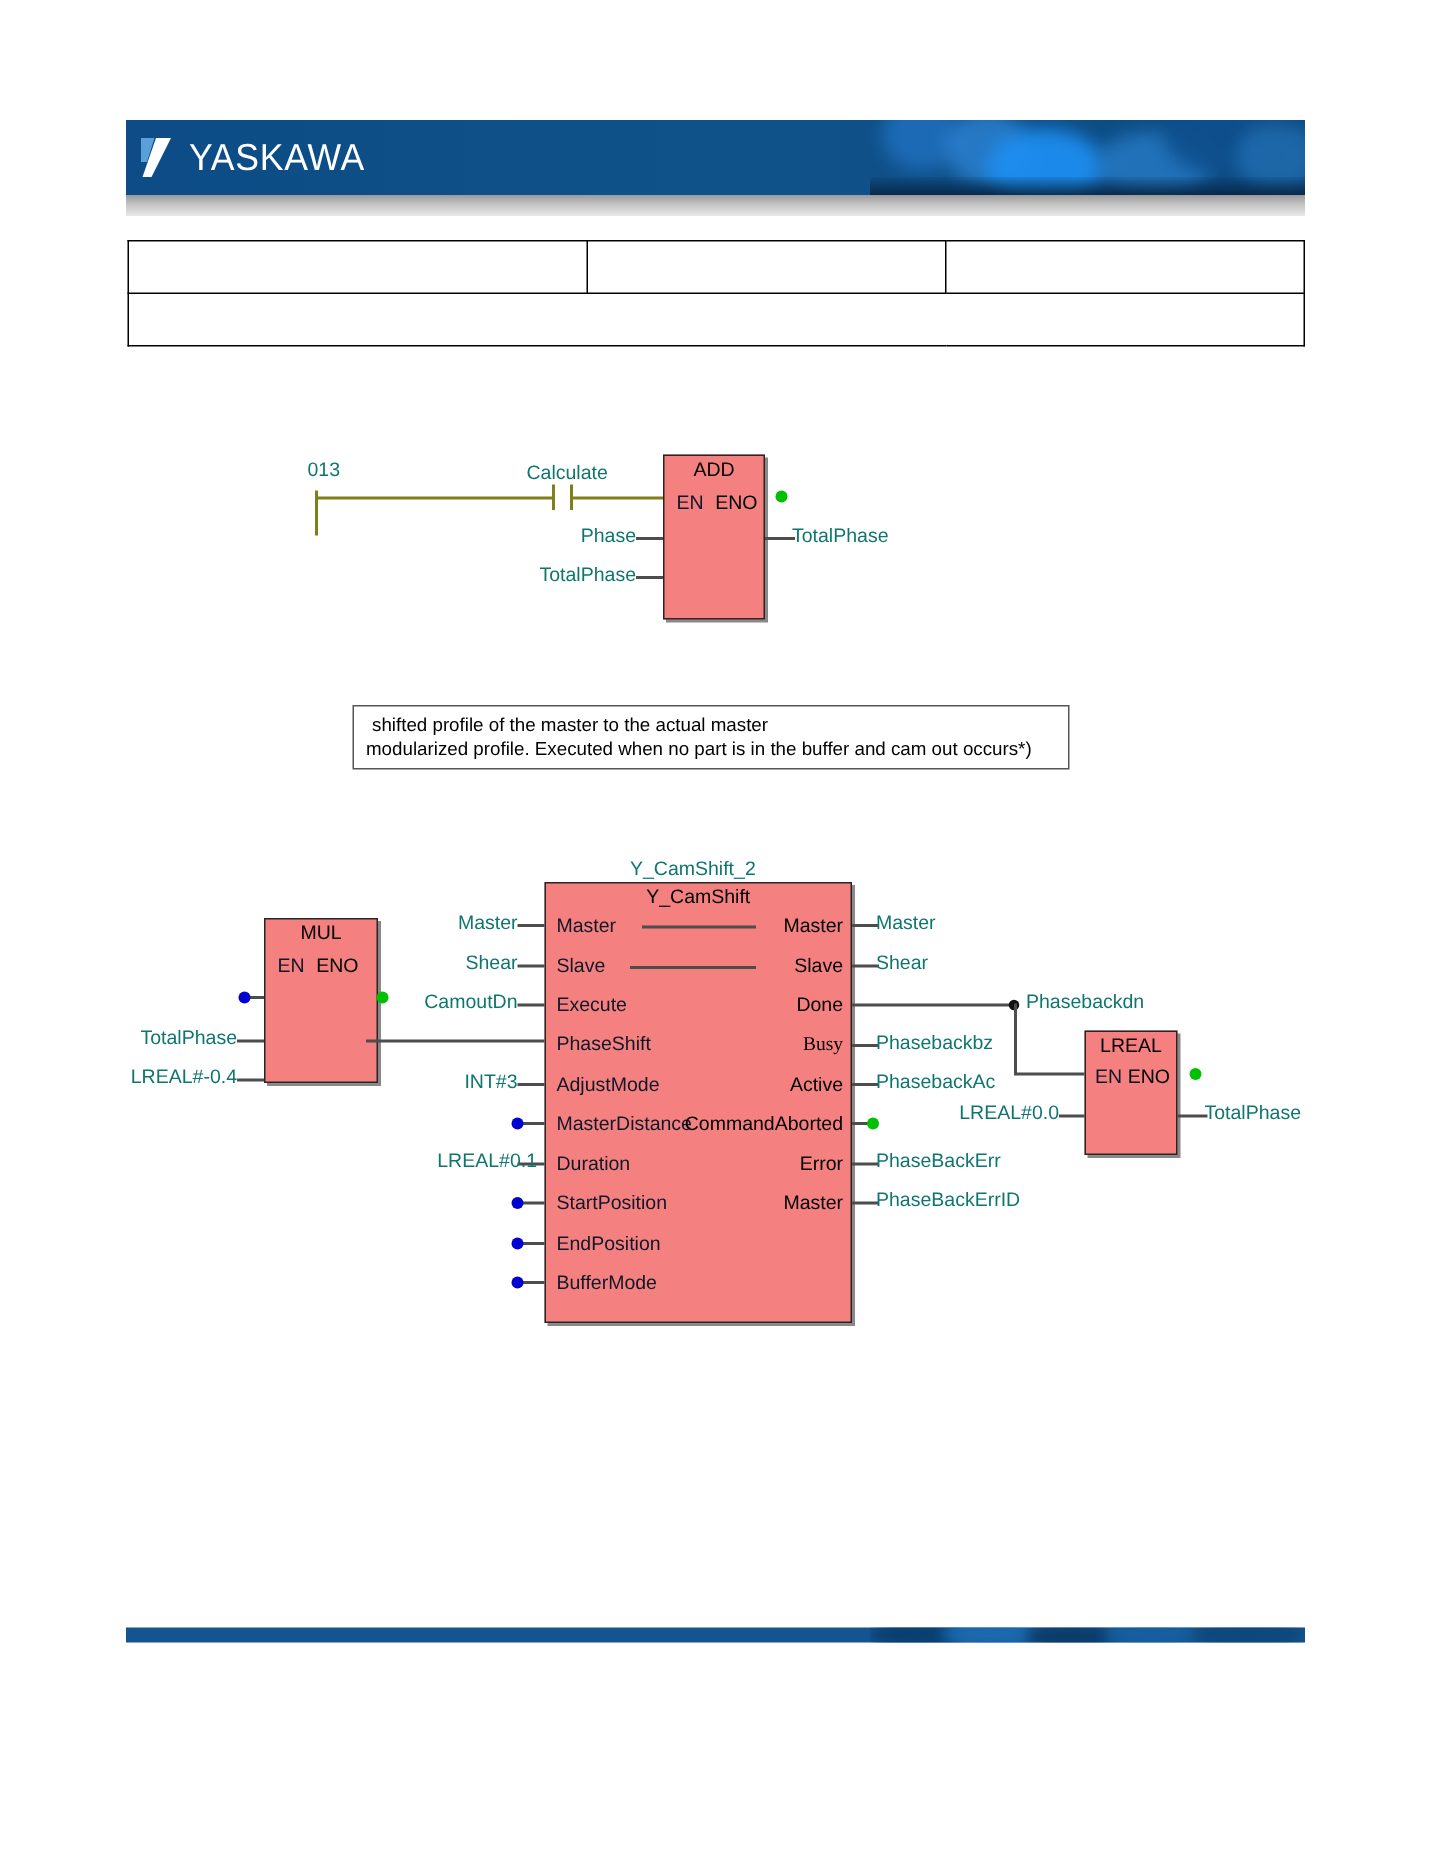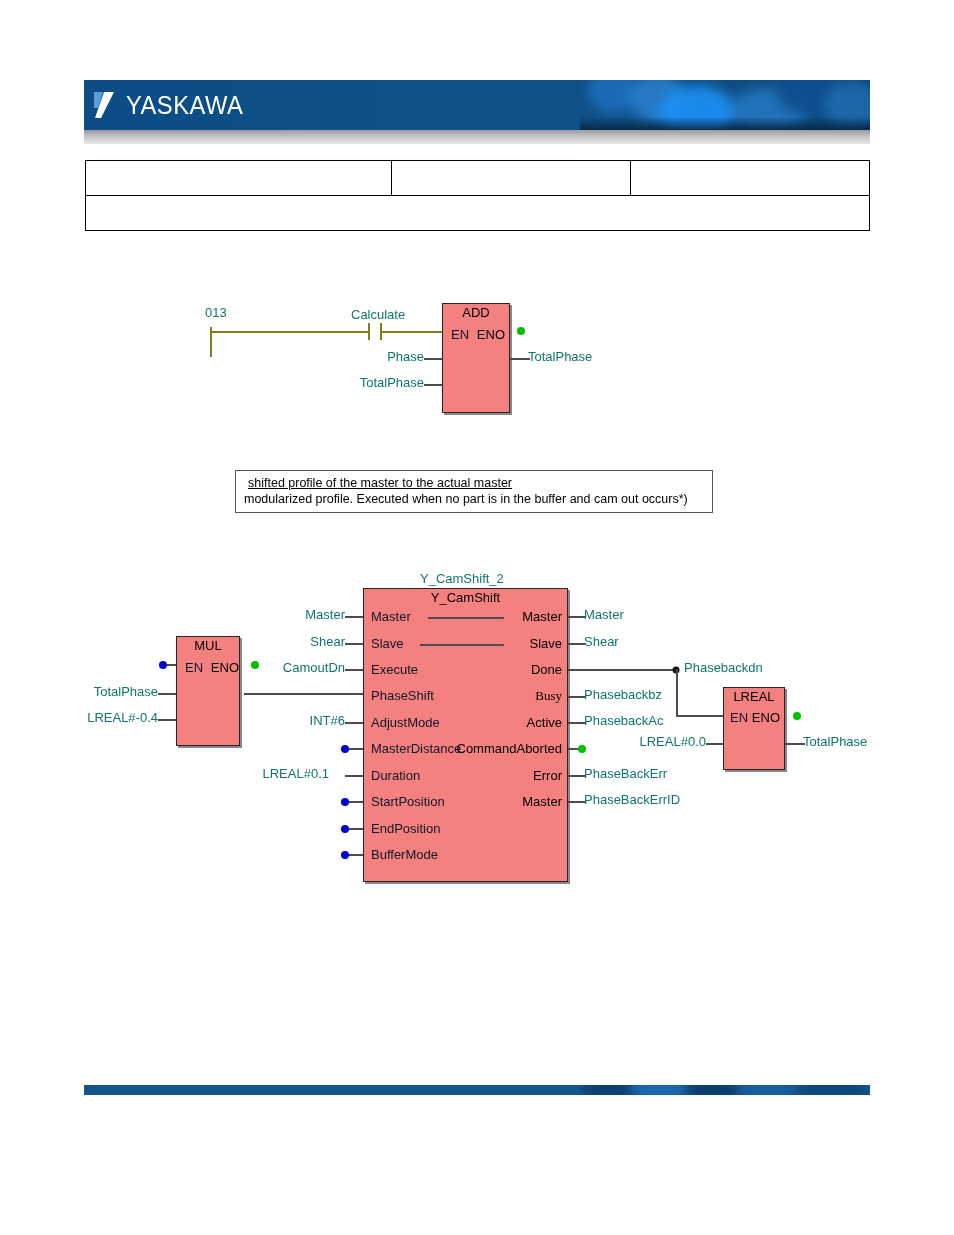--- a/index.html
+++ b/index.html
@@ -159,21 +159,21 @@
     background: #fff;
     box-sizing: border-box;
     padding: 4px 5px 5px 5px;
   }
   .comment-box div {
     font-size: 12.5px;
     color: #000;
     line-height: 16px;
     white-space: nowrap;
   }
-  .comment-line-2 { padding-left: 7px; text-decoration: underline; }
+  .comment-line-2 { padding-left: 7px; }
   .comment-line-3 { padding-left: 3px; }
 
   
   .footer-bar {
     position: absolute;
     left: 84px;
     top: 1085px;
     width: 786px;
     height: 10px;
     background: #14558f;
@@ -256,21 +256,21 @@
   <div class="wire h" style="left:424px; top:384px; width:18px;"></div>
 
   <div class="wire h" style="left:510px; top:358px; width:20px;"></div>
   <div class="lbl" style="left:528px; top:349px;">TotalPhase</div>
 
   <div class="comment-box">
     <div class="comment-line-2">shifted profile of the master to the actual master</div>
     <div class="comment-line-3">modularized profile. Executed when no part is in the buffer and cam out occurs*)</div>
   </div>
 
-  <div class="fb" style="left:176px; top:636px; width:64px; height:110px;">
+  <div class="fb" style="left:176px; top:612px; width:76px; height:110px;">
     <div class="fb-title">MUL</div>
     <div class="pin-in" style="left:8px;  top:23px;">EN</div>
     <div class="pin-out" style="left:62px; top:23px;">ENO</div>
   </div>
   <div class="wire h" style="left:163px; top:664px; width:13px;"></div>
   <div class="dot blue" style="left:163px; top:665px;"></div>
   <div class="dot green" style="left:255px; top:665px;"></div>
 
   <div class="lbl r" style="left:158px; top:684px;">TotalPhase</div>
   <div class="wire h" style="left:158px; top:693px; width:18px;"></div>
@@ -310,27 +310,27 @@
   <div class="wire h" style="left:345px; top:616px; width:18px;"></div>
   <div class="lbl r" style="left:345px; top:607px;">Master</div>
 
   <div class="wire h" style="left:345px; top:643px; width:18px;"></div>
   <div class="lbl r" style="left:345px; top:634px;">Shear</div>
 
   <div class="wire h" style="left:345px; top:669px; width:18px;"></div>
   <div class="lbl r" style="left:345px; top:660px;">CamoutDn</div>
 
   <div class="wire h" style="left:345px; top:722px; width:18px;"></div>
-  <div class="lbl r" style="left:345px; top:713px;">INT#6</div>
+  <div class="lbl r" style="left:345px; top:713px;">INT#3</div>
 
   <div class="wire h" style="left:345px; top:748px; width:18px;"></div>
   <div class="dot blue" style="left:345px; top:749px;"></div>
 
   <div class="wire h" style="left:345px; top:775px; width:18px;"></div>
-  <div class="lbl r" style="left:329px; top:766px;">LREAL#0.1</div>
+  <div class="lbl r" style="left:358px; top:766px;">LREAL#0.1</div>
 
   <div class="wire h" style="left:345px; top:801px; width:18px;"></div>
   <div class="dot blue" style="left:345px; top:802px;"></div>
 
   <div class="wire h" style="left:345px; top:828px; width:18px;"></div>
   <div class="dot blue" style="left:345px; top:829px;"></div>
 
   <div class="wire h" style="left:345px; top:854px; width:18px;"></div>
   <div class="dot blue" style="left:345px; top:855px;"></div>
 

